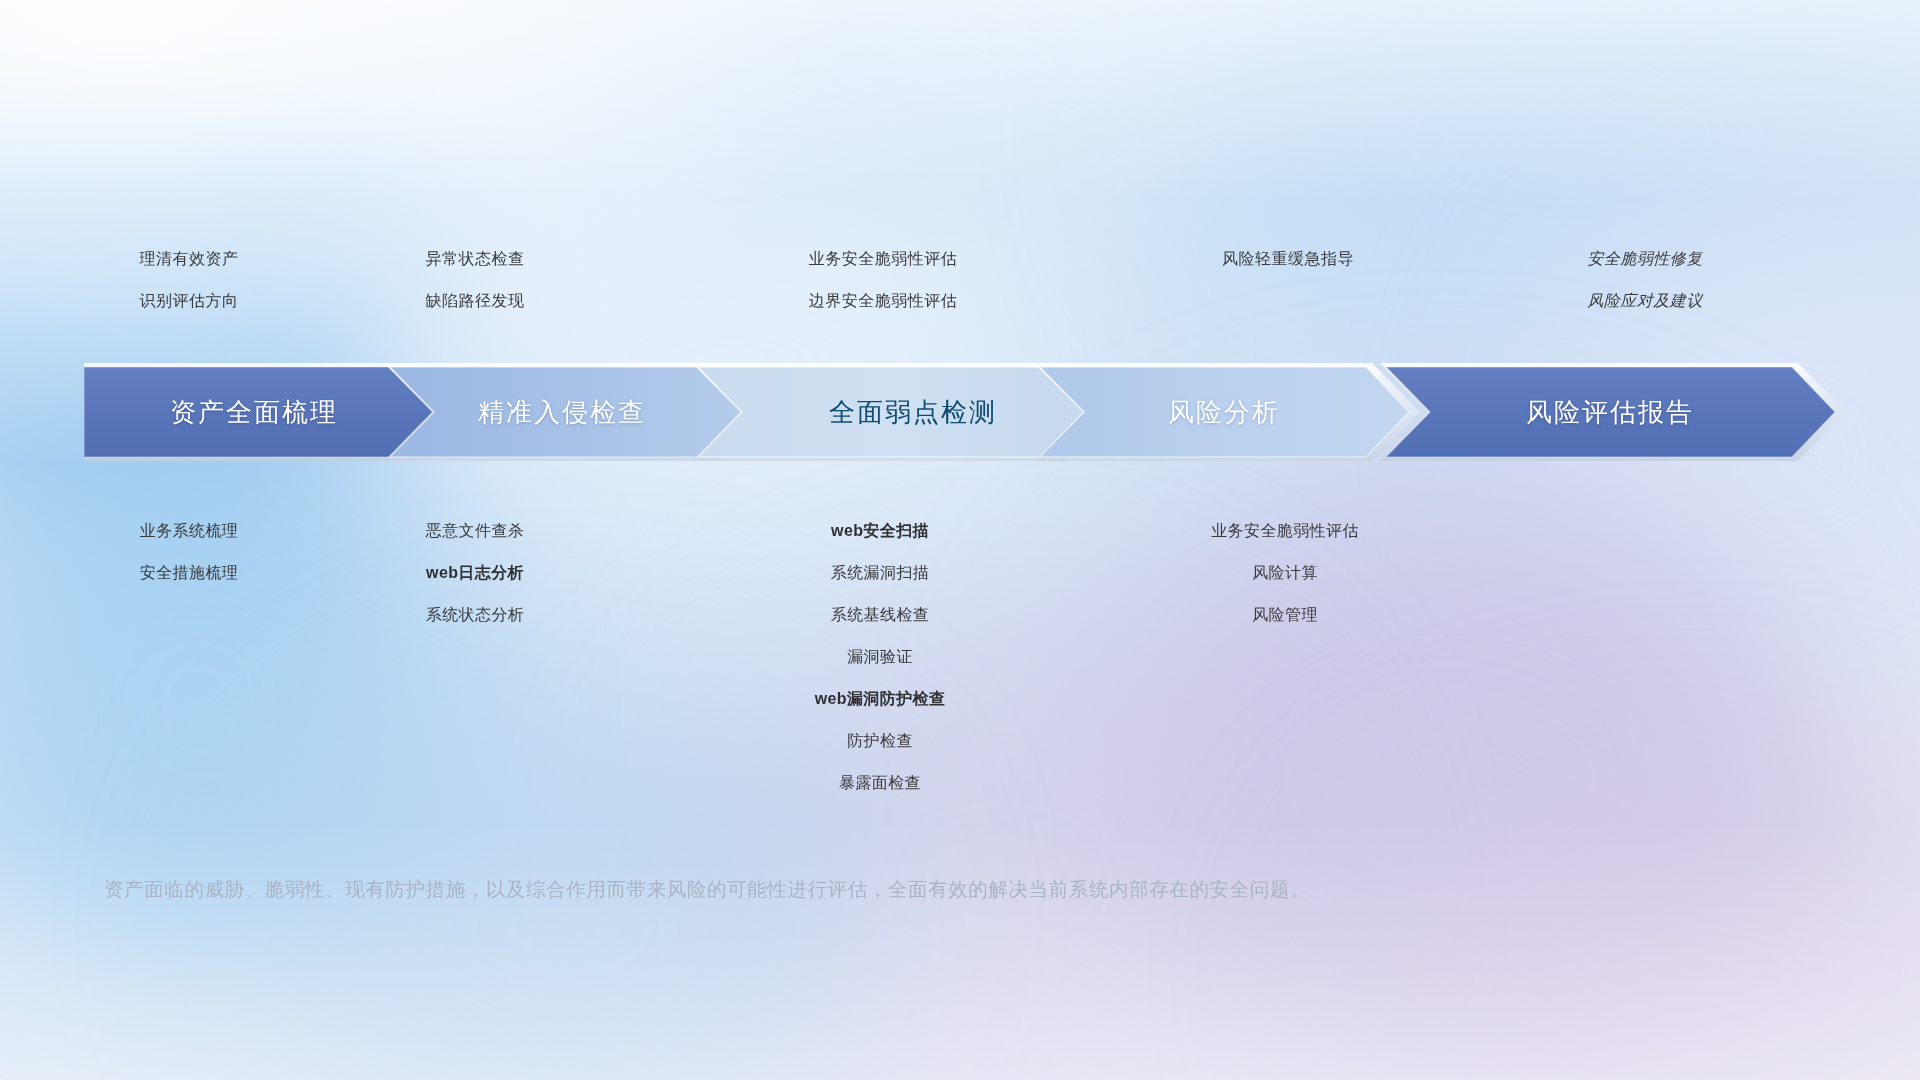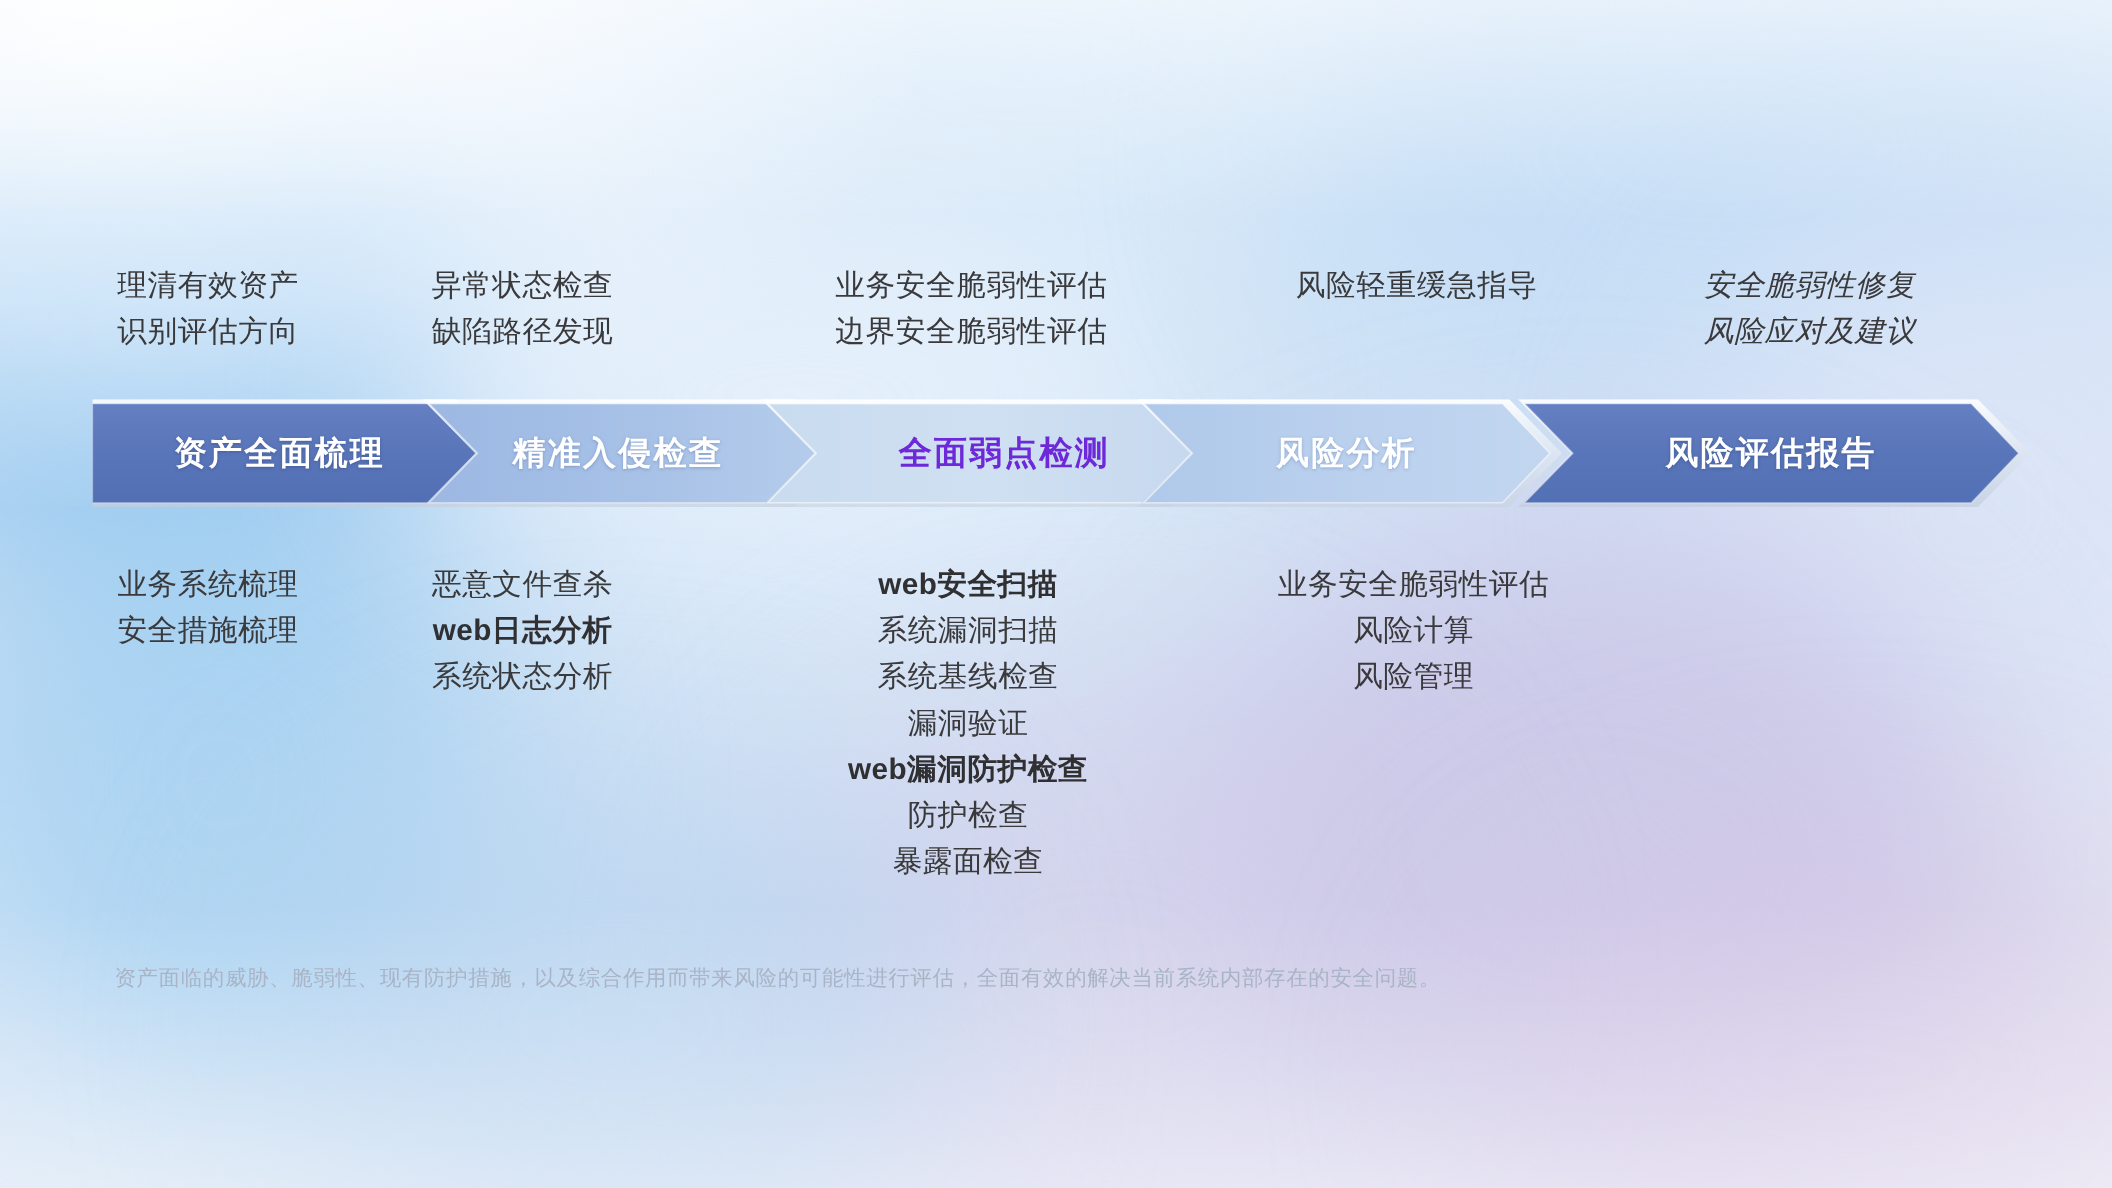--- a/index.html
+++ b/index.html
@@ -40,35 +40,35 @@
     position:absolute;left:0;right:0;bottom:0;height:260px;
     background:linear-gradient(0deg,rgba(255,255,255,.34),rgba(255,255,255,0));
   }
 
   
   #content{position:absolute;inset:0;}
 
   
   .col-top,.col-bot{position:absolute;text-align:center;color:#3a3a3c;}
   .col-top .line,.col-bot .line{
-    font-size:27px;line-height:42px;white-space:nowrap;
+    font-size:16px;line-height:42px;white-space:nowrap;
     letter-spacing:.5px;
   }
   .col-bot .line{letter-spacing:.4px;}
   .line.strong{font-weight:700;color:#303033;}
 
   
   #band{position:absolute;left:84px;top:363px;width:1762px;height:98px;}
   .arrow{
     position:absolute;top:0;height:98px;
     display:flex;align-items:center;justify-content:center;
     box-sizing:border-box;
   }
   .arrow .lbl{
-    font-size:30px;font-weight:700;letter-spacing:2px;
+    font-size:26px;font-weight:400;letter-spacing:2px;
     white-space:nowrap;
     position:relative;z-index:3;
   }
   .arrow .shape{position:absolute;inset:0;z-index:1;}
   .arrow .shape svg{display:block;width:100%;height:100%;}
 
   
   #footer{
     position:absolute;left:104px;top:872px;width:1480px;
     font-size:19.5px;line-height:34px;color:#a9b4c6;letter-spacing:.6px;
@@ -183,21 +183,21 @@
               <stop offset="0%" stop-color="#ffffff" stop-opacity=".92"></stop>
               <stop offset="50%" stop-color="#e2e9f3" stop-opacity=".8"></stop>
               <stop offset="100%" stop-color="#ccd6e4" stop-opacity=".75"></stop>
             </linearGradient>
           </defs>
           <polygon points="0,0 372,0 420,49 372,98 0,98 48,49" fill="url(#e3)"></polygon>
           <polygon points="6,4 366,4 409,49 366,94 6,94 50,49" fill="url(#g3)"></polygon>
           <polygon points="6,4 366,4 409,49 366,94 6,94 50,49" fill="none" stroke="#ffffff" stroke-opacity=".55" stroke-width="1.5"></polygon>
         </svg>
       </div>
-      <span class="lbl" style="color:#6d28d9;margin-left:22px;">全面弱点检测</span>
+      <span class="lbl" style="color:#0c4a6e;margin-left:22px;">全面弱点检测</span>
     </div>
 
     <div class="arrow" style="left:950px;width:386px;">
       <div class="shape">
         <svg viewBox="0 0 386 98" preserveAspectRatio="none">
           <defs>
             <linearGradient id="g4" x1="0" y1="0" x2="1" y2="0">
               <stop offset="0%" stop-color="#b0c9ea"></stop>
               <stop offset="55%" stop-color="#bbd1ee"></stop>
               <stop offset="100%" stop-color="#c2d6f0"></stop>

